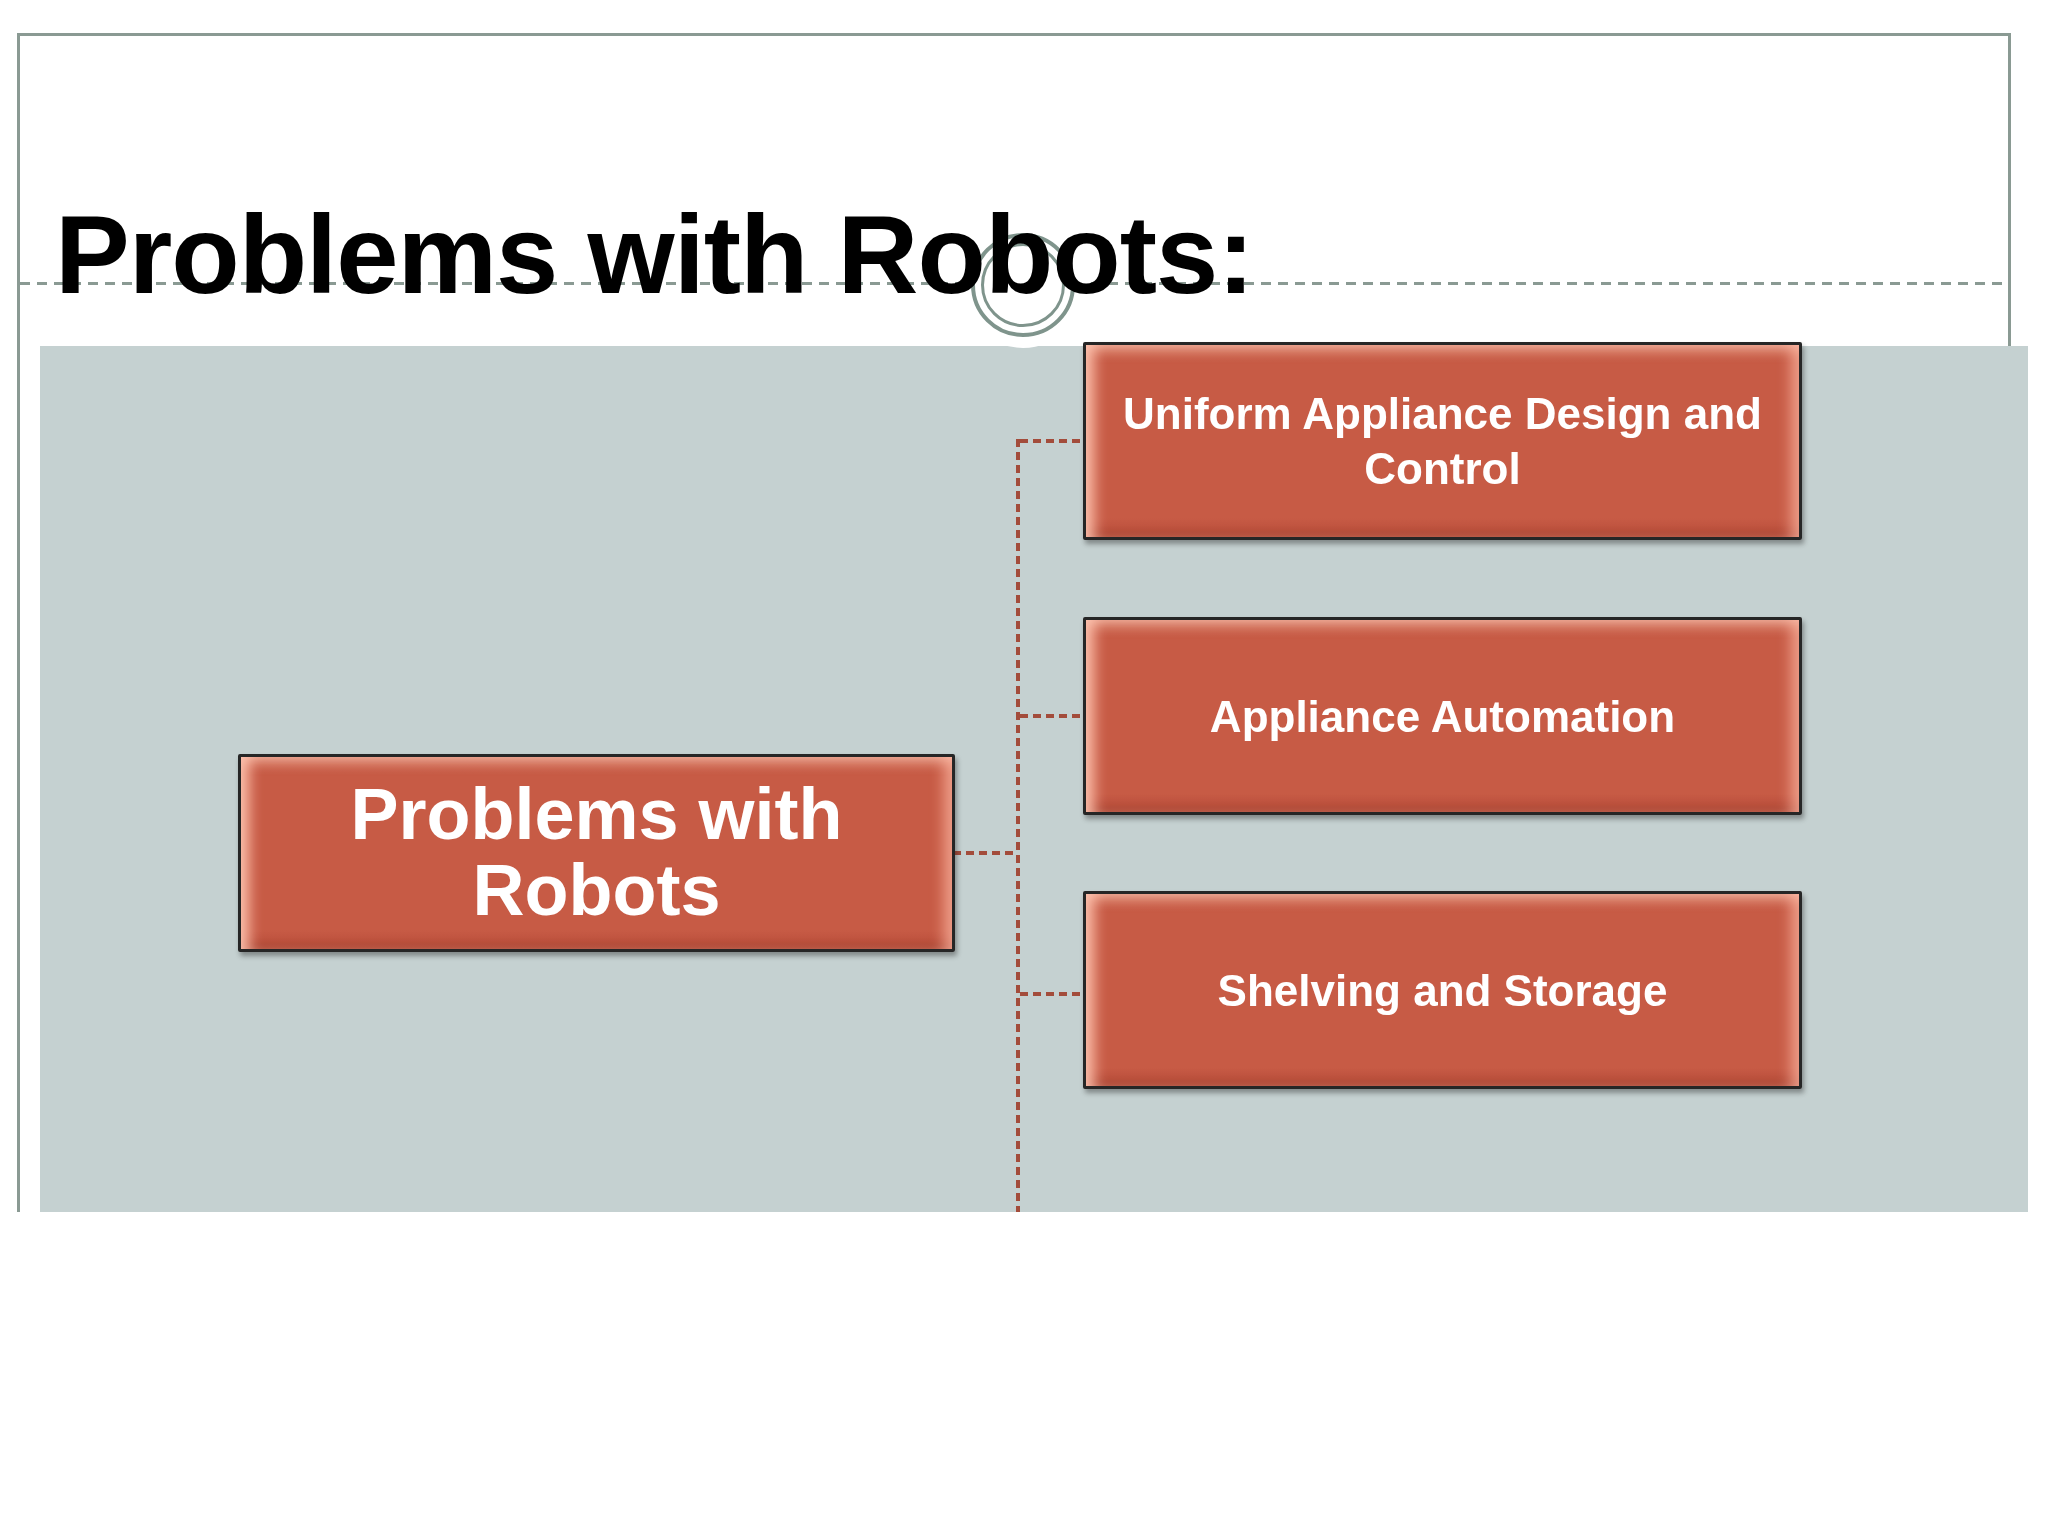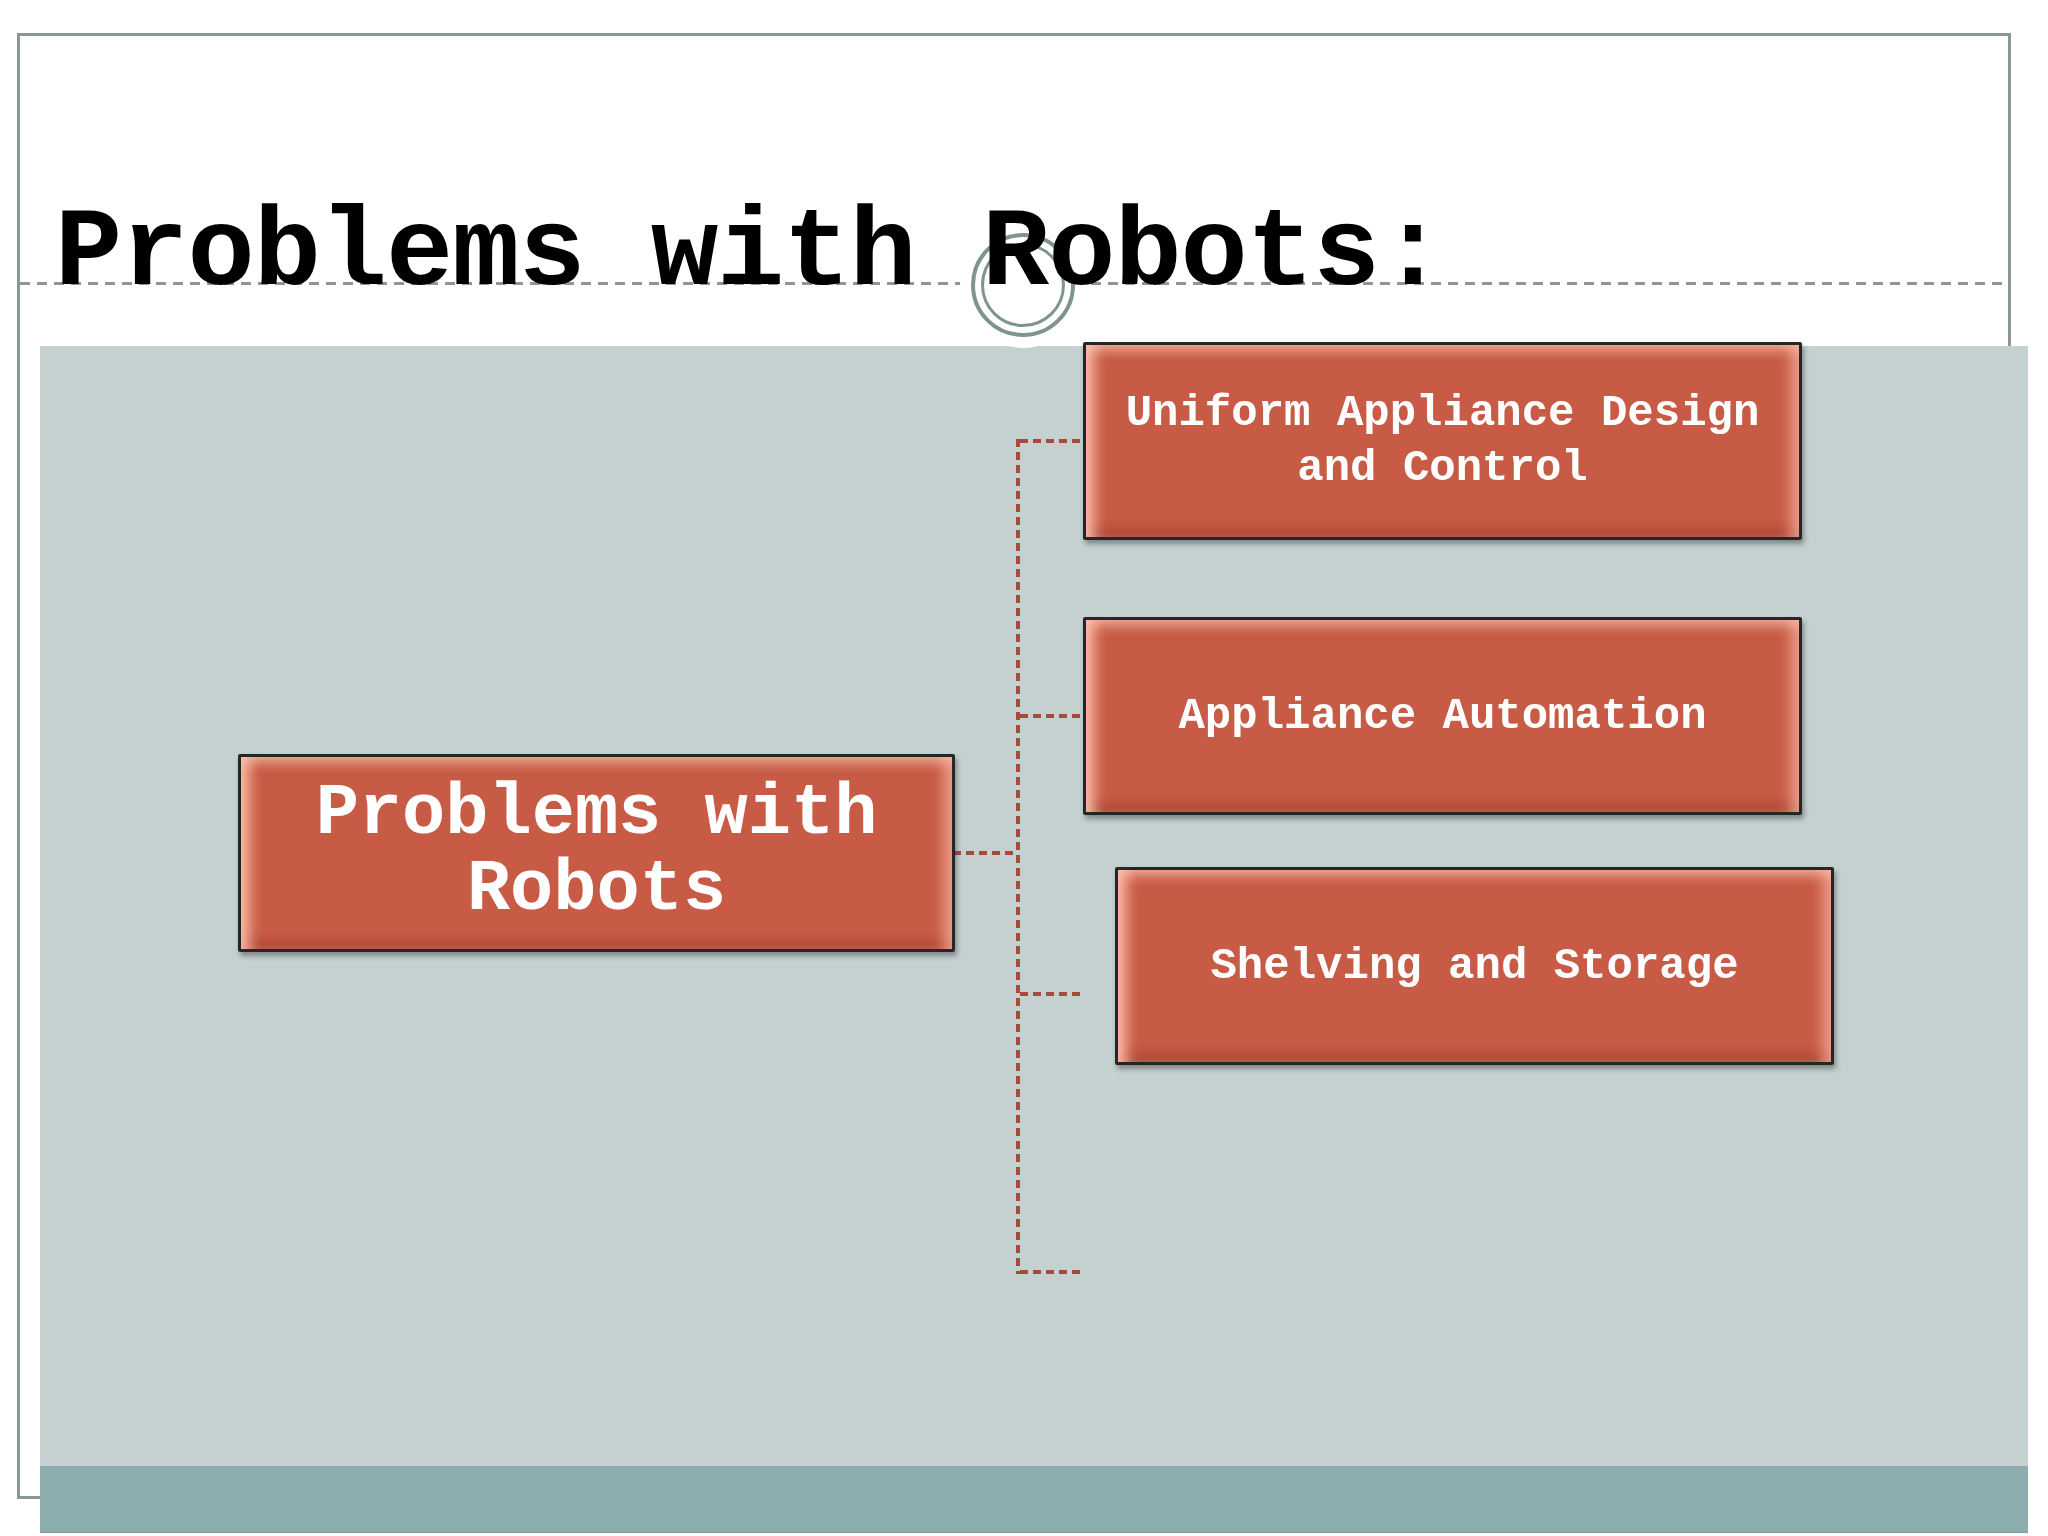--- a/index.html
+++ b/index.html
@@ -1,17 +1,17 @@
 <!DOCTYPE html>
 <html><head>
 <meta charset="utf-8">
 <style>
   html,body{margin:0;padding:0;background:#ffffff;}
-  .stage{position:relative;width:2048px;height:1536px;background:#ffffff;overflow:hidden;
-         font-family:Liberation Mono, monospace;}
+  .stage{position:relative;width:2048px;height:1212px;background:#ffffff;overflow:hidden;
+         font-family:Liberation Sans, sans-serif;}
   .frame{position:absolute;left:17px;top:33px;width:1994px;height:1466px;
          box-sizing:border-box;border:3px solid #8a9a93;background:#ffffff;}
   .body-bg{position:absolute;left:20px;top:310px;width:2008px;height:1120px;background:#c5d1d1;}
   .body-bg{left:20px;width:1988px;}
   .footer-bar{position:absolute;left:20px;top:1430px;width:1988px;height:66px;background:#8cadad;
               border-bottom:1px solid #7d9d9d;}
   .title{position:absolute;left:55px;top:124px;font-size:112px;line-height:1;
          font-weight:bold;color:#000000;letter-spacing:-1px;white-space:nowrap;}
   .divider{position:absolute;left:20px;top:282px;width:1988px;height:3px;
            background:repeating-linear-gradient(to right,#8a9a93 0 10px,rgba(0,0,0,0) 10px 17px);}
@@ -29,21 +29,21 @@
         color:#ffffff;font-weight:bold;text-align:center;
         display:flex;align-items:center;justify-content:center;
         box-shadow:2px 4px 5px rgba(30,30,30,0.40),
                    inset 16px 0 14px -8px rgba(255,196,176,0.95),
                    inset -16px 0 14px -8px rgba(255,186,166,0.70),
                    inset 0 14px 12px -9px rgba(255,214,196,0.55),
                    inset 0 -14px 12px -9px rgba(110,30,12,0.30);}
   .node-root{left:238px;top:754px;width:717px;height:198px;
              font-size:72px;line-height:1.05;padding:0 30px;}
   .node-child{left:1083px;width:719px;height:198px;font-size:44px;line-height:1.25;padding:0 20px;}
-  .nc1{top:342px;} .nc2{top:617px;} .nc3{top:867px;margin-left:32px;} .nc4{top:1173px;}
+  .nc1{top:342px;} .nc2{top:617px;} .nc3{top:891px;} .nc4{top:1173px;}
 </style>
 </head>
 <body>
 
 <div class="stage">
   <div class="frame">
     <div class="body-bg"></div>
     <div class="footer-bar"></div>
   </div>
 

